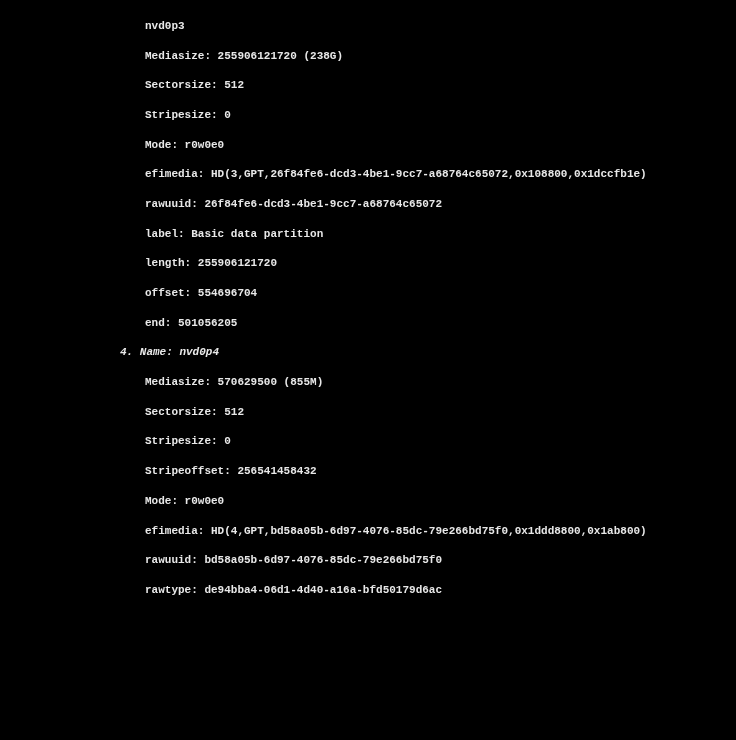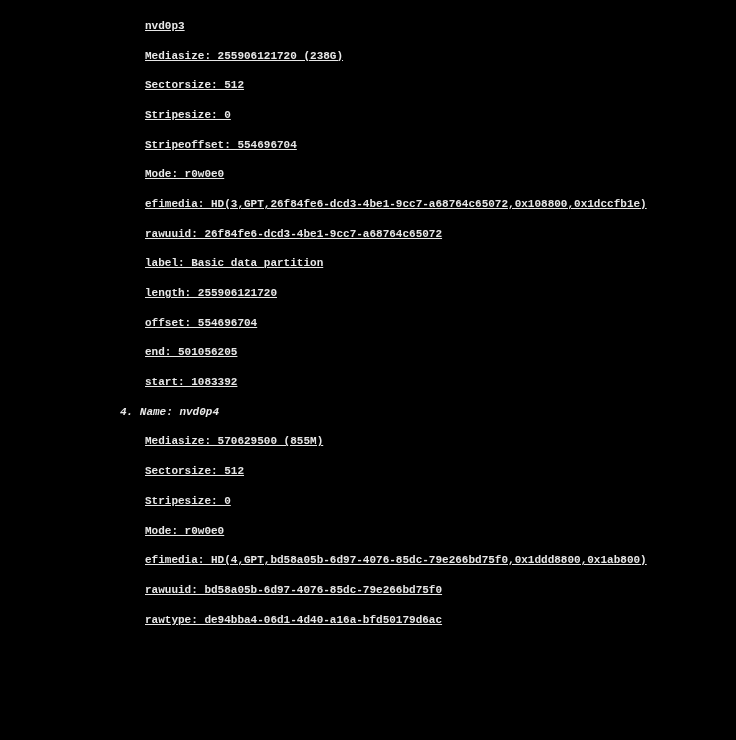--- a/index.html
+++ b/index.html
@@ -13,43 +13,42 @@
       width: 736px;
       height: 740px;
       overflow: hidden;
       font-weight: bold;
     }
     .terminal {
       padding: 4px 0 0 95px;
       white-space: pre;
     }
     .indent1 { padding-left: 25px; font-style: italic; }
-    .indent2 { padding-left: 50px; text-decoration: underline; }
+    .indent2 { padding-left: 50px; }
   </style>
 </head>
 <body>
 
 <div class="terminal">
 <div class="indent2">nvd0p3</div>
 <div class="indent2">Mediasize: 255906121720 (238G)</div>
 <div class="indent2">Sectorsize: 512</div>
 <div class="indent2">Stripesize: 0</div>
-<div class="indent2">Stripeoffset: 554696704</div>
 <div class="indent2">Mode: r0w0e0</div>
 <div class="indent2">efimedia: HD(3,GPT,26f84fe6-dcd3-4be1-9cc7-a68764c65072,0x108800,0x1dccfb1e)</div>
 <div class="indent2">rawuuid: 26f84fe6-dcd3-4be1-9cc7-a68764c65072</div>
 <div class="indent2">label: Basic data partition</div>
 <div class="indent2">length: 255906121720</div>
 <div class="indent2">offset: 554696704</div>
 <div class="indent2">end: 501056205</div>
-<div class="indent2">start: 1083392</div>
 <div class="indent1">4. Name: nvd0p4</div>
 <div class="indent2">Mediasize: 570629500 (855M)</div>
 <div class="indent2">Sectorsize: 512</div>
 <div class="indent2">Stripesize: 0</div>
+<div class="indent2">Stripeoffset: 256541458432</div>
 <div class="indent2">Mode: r0w0e0</div>
 <div class="indent2">efimedia: HD(4,GPT,bd58a05b-6d97-4076-85dc-79e266bd75f0,0x1ddd8800,0x1ab800)</div>
 <div class="indent2">rawuuid: bd58a05b-6d97-4076-85dc-79e266bd75f0</div>
 <div class="indent2">rawtype: de94bba4-06d1-4d40-a16a-bfd50179d6ac</div>
 
 
 
 
 
 

